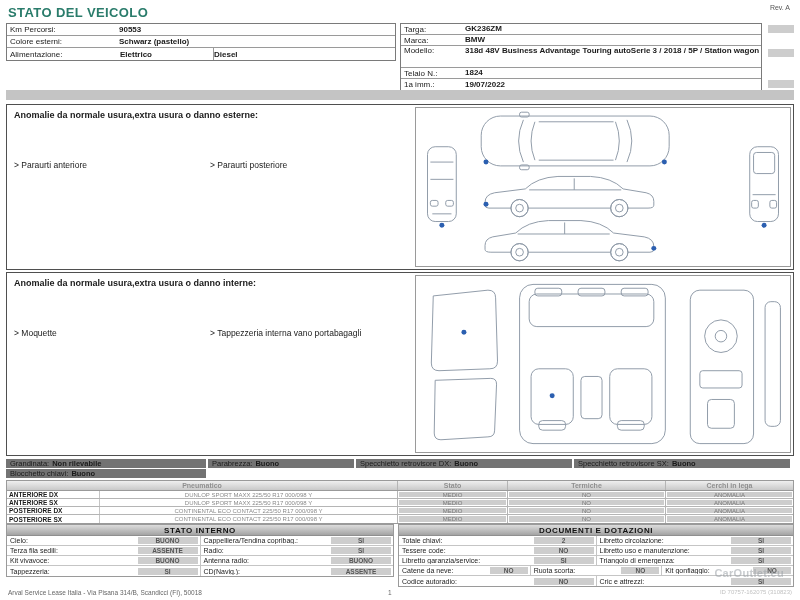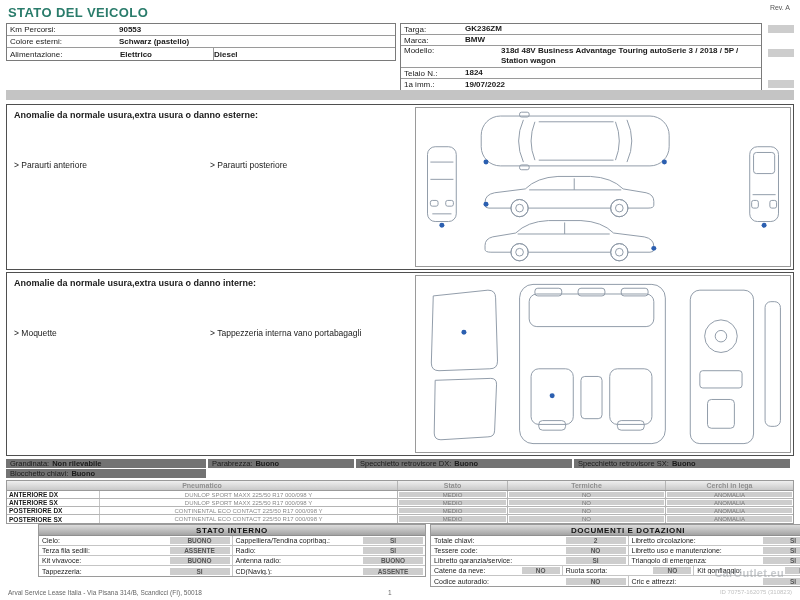--- a/index.html
+++ b/index.html
@@ -10,21 +10,21 @@
   .doc-title { position:absolute; left:8px; top:5px; font-size:13px; font-weight:bold; letter-spacing:.4px; color:var(--accent,#2a7c6b); }
   .rev { position:absolute; right:10px; top:4px; font-size:7px; color:#555; }
 
   .info-table { position:absolute; border:1px solid #7a7a7a; }
   .info-left { left:6px; top:23px; width:390px; }
   .info-right { left:400px; top:23px; width:362px; }
   .info-row { display:flex; border-bottom:1px solid #9a9a9a; align-items:center; }
   .info-row:last-child { border-bottom:none; }
   .info-left .info-row { height:12px; }
   .info-right .info-row { height:11px; }
-  .info-row.tall { height:22px; align-items:flex-start;gap:36px; }
+  .info-row.tall { height:22px; align-items:flex-start; }
   .lbl { padding-left:3px; color:#222; }
   .info-left .lbl { width:110px; }
   .info-right .lbl { width:62px; }
   .val { font-weight:bold; padding-left:2px; flex:1; line-height:10px; }
   .valcell { font-weight:bold; padding-left:3px; width:96px; height:100%; display:flex; align-items:center; }
   .valcell2 { font-weight:bold; flex:1; height:100%; display:flex; align-items:center; border-left:1px solid #9a9a9a; }
 
   .redact { position:absolute; left:768px; width:26px; height:8px; background:var(--chip_gray,#cdcdcd); }
   .bar-full { position:absolute; left:6px; top:90px; width:788px; height:10px; background:var(--bar_gray,#c4c4c4); }
 
@@ -54,21 +54,21 @@
   .c-stato { width:110px; border-left:1px solid #b5b5b5; }
   .c-term { width:158px; border-left:1px solid #b5b5b5; }
   .c-cerchi { width:128px; border-left:1px solid #b5b5b5; }
   .tyre-row { display:flex; height:8px; border-bottom:1px solid #b5b5b5; }
   .tyre-row:last-child { border-bottom:none; }
   .c-pos { width:92px; font-weight:bold; font-size:6.5px; padding-left:2px; display:flex; align-items:center; }
   .c-desc { flex:1; color:#8a8a8a; font-size:6px; display:flex; align-items:center; justify-content:center; border-left:1px solid #c5c5c5; }
   .chip-cell { padding:1px; display:flex; }
   .chip-fill { flex:1; background:var(--chip_gray,#cdcdcd); color:#777; font-size:6px; display:flex; align-items:center; justify-content:center; }
 
-  .bt { position:absolute; top:524px; border:1px solid #9a9a9a; font-size:7px;margin-left:32px; }
+  .bt { position:absolute; top:524px; border:1px solid #9a9a9a; font-size:7px; }
   #stato-interno { left:6px; width:388px; }
   #documenti { left:398px; width:396px; }
   .bt-header { height:11px; background:linear-gradient(#dcdcdc,#a3a3a3); border-bottom:1px solid #8f8f8f; font-weight:bold; font-size:8px; letter-spacing:.6px; display:flex; align-items:center; justify-content:center; color:#111; }
   .bt-row { display:flex; height:10px; border-bottom:1px solid #c5c5c5; }
   .bt-row:last-child { border-bottom:none; }
   .pair { flex:1; display:flex; align-items:center; border-left:1px solid #c5c5c5; min-width:0; }
   .pair:first-child { border-left:none; }
   .plbl { flex:1; padding-left:3px; white-space:nowrap; overflow:hidden; }
   .pchip { width:60px; margin:1px 2px; background:var(--chip_gray,#cdcdcd); height:7px; display:flex; align-items:center; justify-content:center; font-weight:bold; color:#555; font-size:6.5px; }
   .pchip.narrow { width:38px; }

